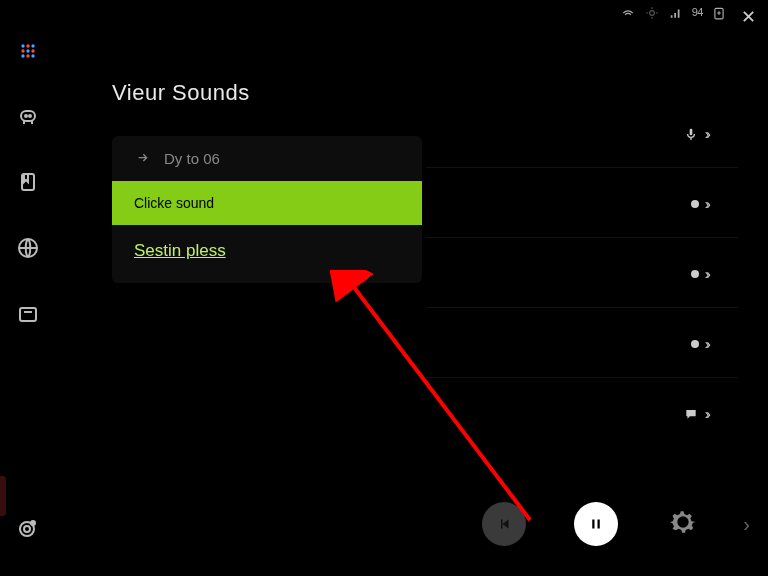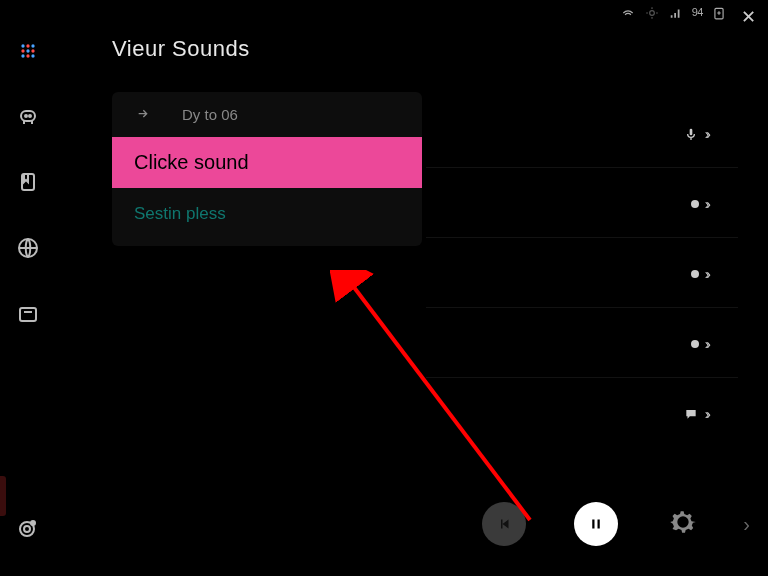--- a/index.html
+++ b/index.html
@@ -59,50 +59,52 @@
       left: 112px;
       top: 36px;
       width: 310px;
     }
     .panel-title {
       font-size: 22px;
       font-weight: 400;
       color: #e8e8e8;
       margin-bottom: 30px;
       letter-spacing: 0.5px;
+      margin-top: 44px;
     }
     .card {
       background: #0d0d0d;
       border-radius: 6px;
       overflow: hidden;
     }
     .card-top {
       padding: 14px 22px 14px 22px;
       display: flex;
       flex-direction: column;
       gap: 6px;
     }
     .card-top-row {
       display: flex;
       align-items: center;
-      gap: 32px;
+      gap: 14px;
       color: #888888;
       font-size: 15px;
     }
     .card-top-row svg { width: 16px; height: 16px; flex-shrink:0; }
     .card-selected {
-      background: #ec4899;
+      background: #84cc16;
       color: #000000;
       padding: 14px 22px;
-      font-size: 20px;
+      font-size: 14px;
     }
     .card-bottom {
       padding: 16px 22px 22px 22px;
-      color: #0f766e;
+      color: #bef264;
       font-size: 17px;
+      text-decoration: underline;
     }
     .right-pane {
       position: absolute;
       left: 426px;
       top: 100px;
       right: 30px;
       display: flex;
       flex-direction: column;
       gap: 2px;
     }

